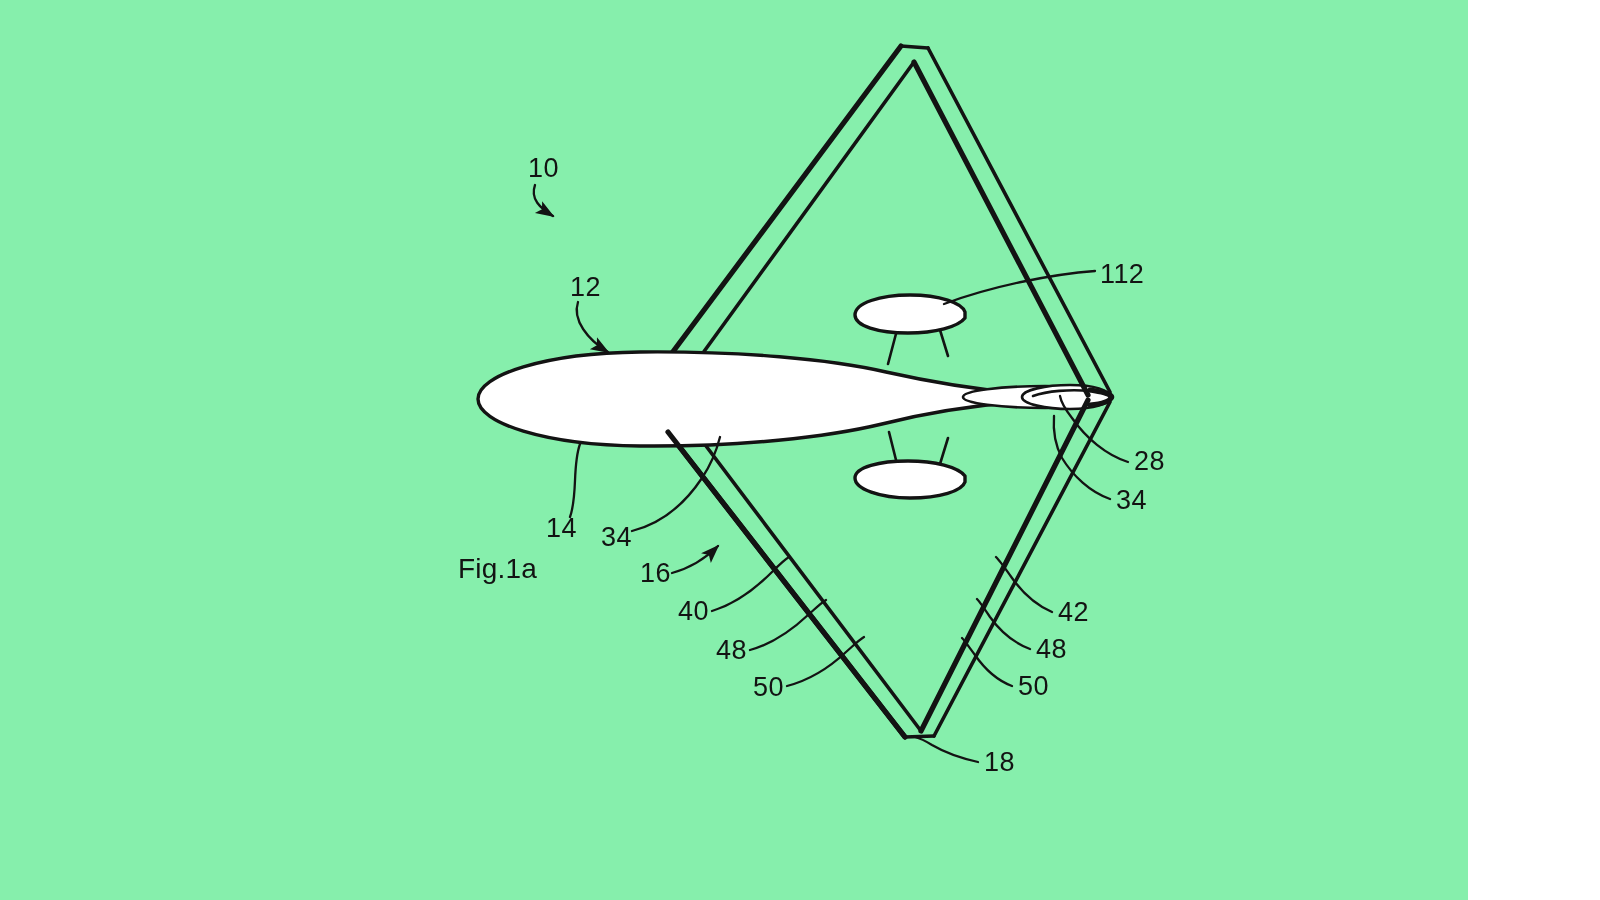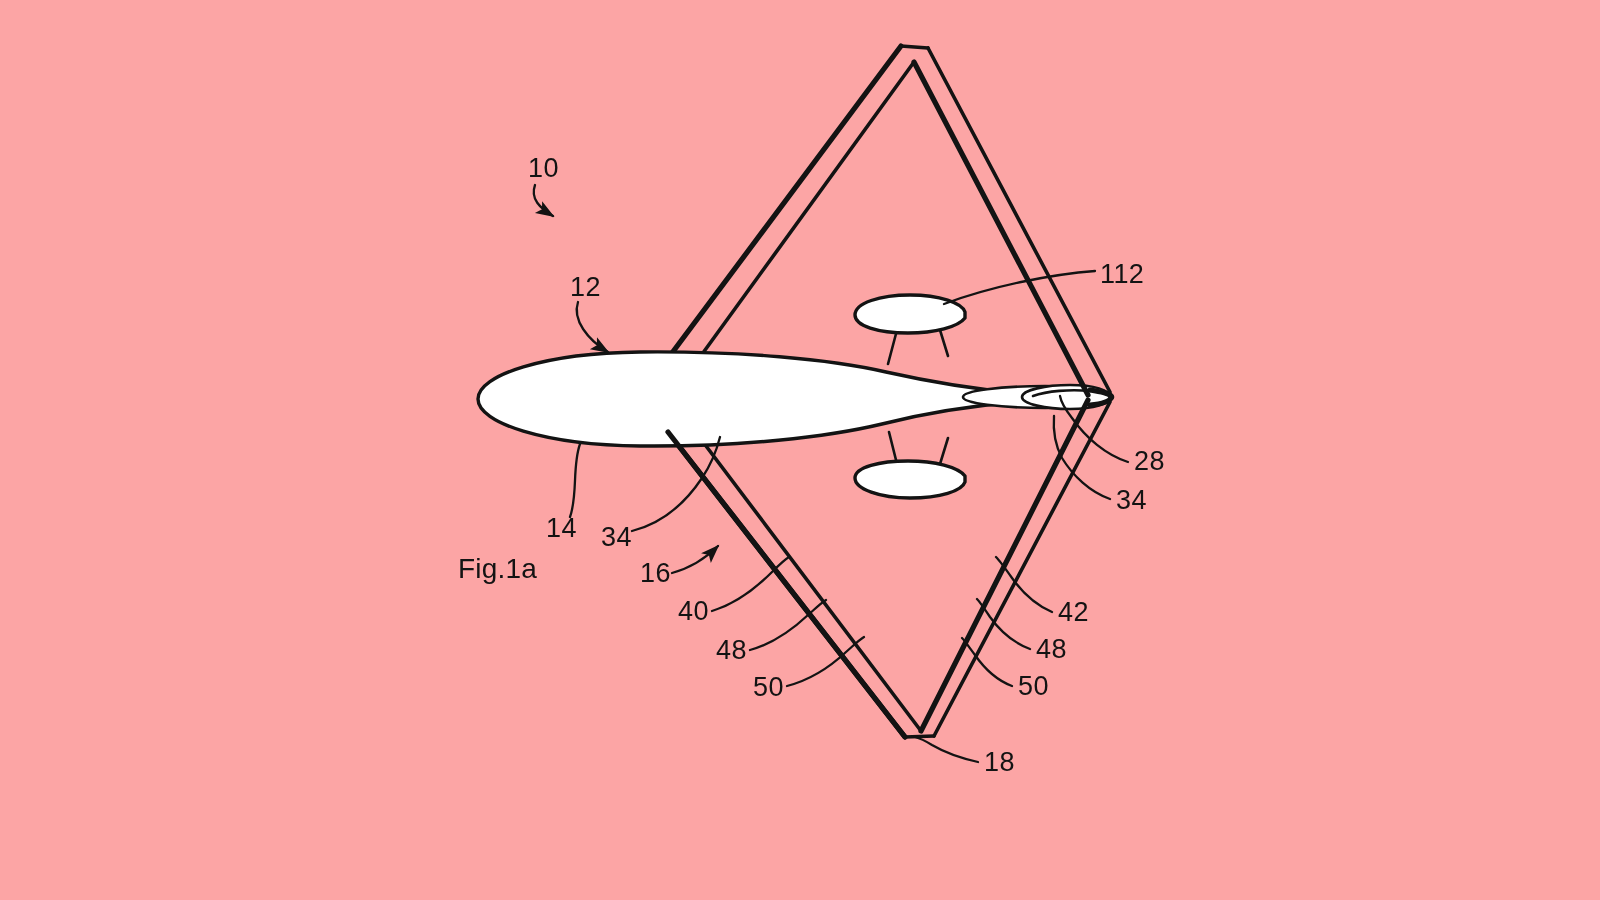--- a/index.html
+++ b/index.html
@@ -9,23 +9,23 @@
     background: #ffffff;
   }
   body {
     width: 1600px;
     height: 900px;
     overflow: hidden;
     font-family: "Liberation Sans", sans-serif;
   }
   #figure-root {
     position: relative;
-    width: 1600px;
+    width: 1468px;
     height: 900px;
-    background: #fca5a5;
+    background: #86efac;
   }
   #figure-svg {
     position: absolute;
     left: 0;
     top: 0;
     width: 1600px;
     height: 900px;
     display: block;
   }
   .ink {

